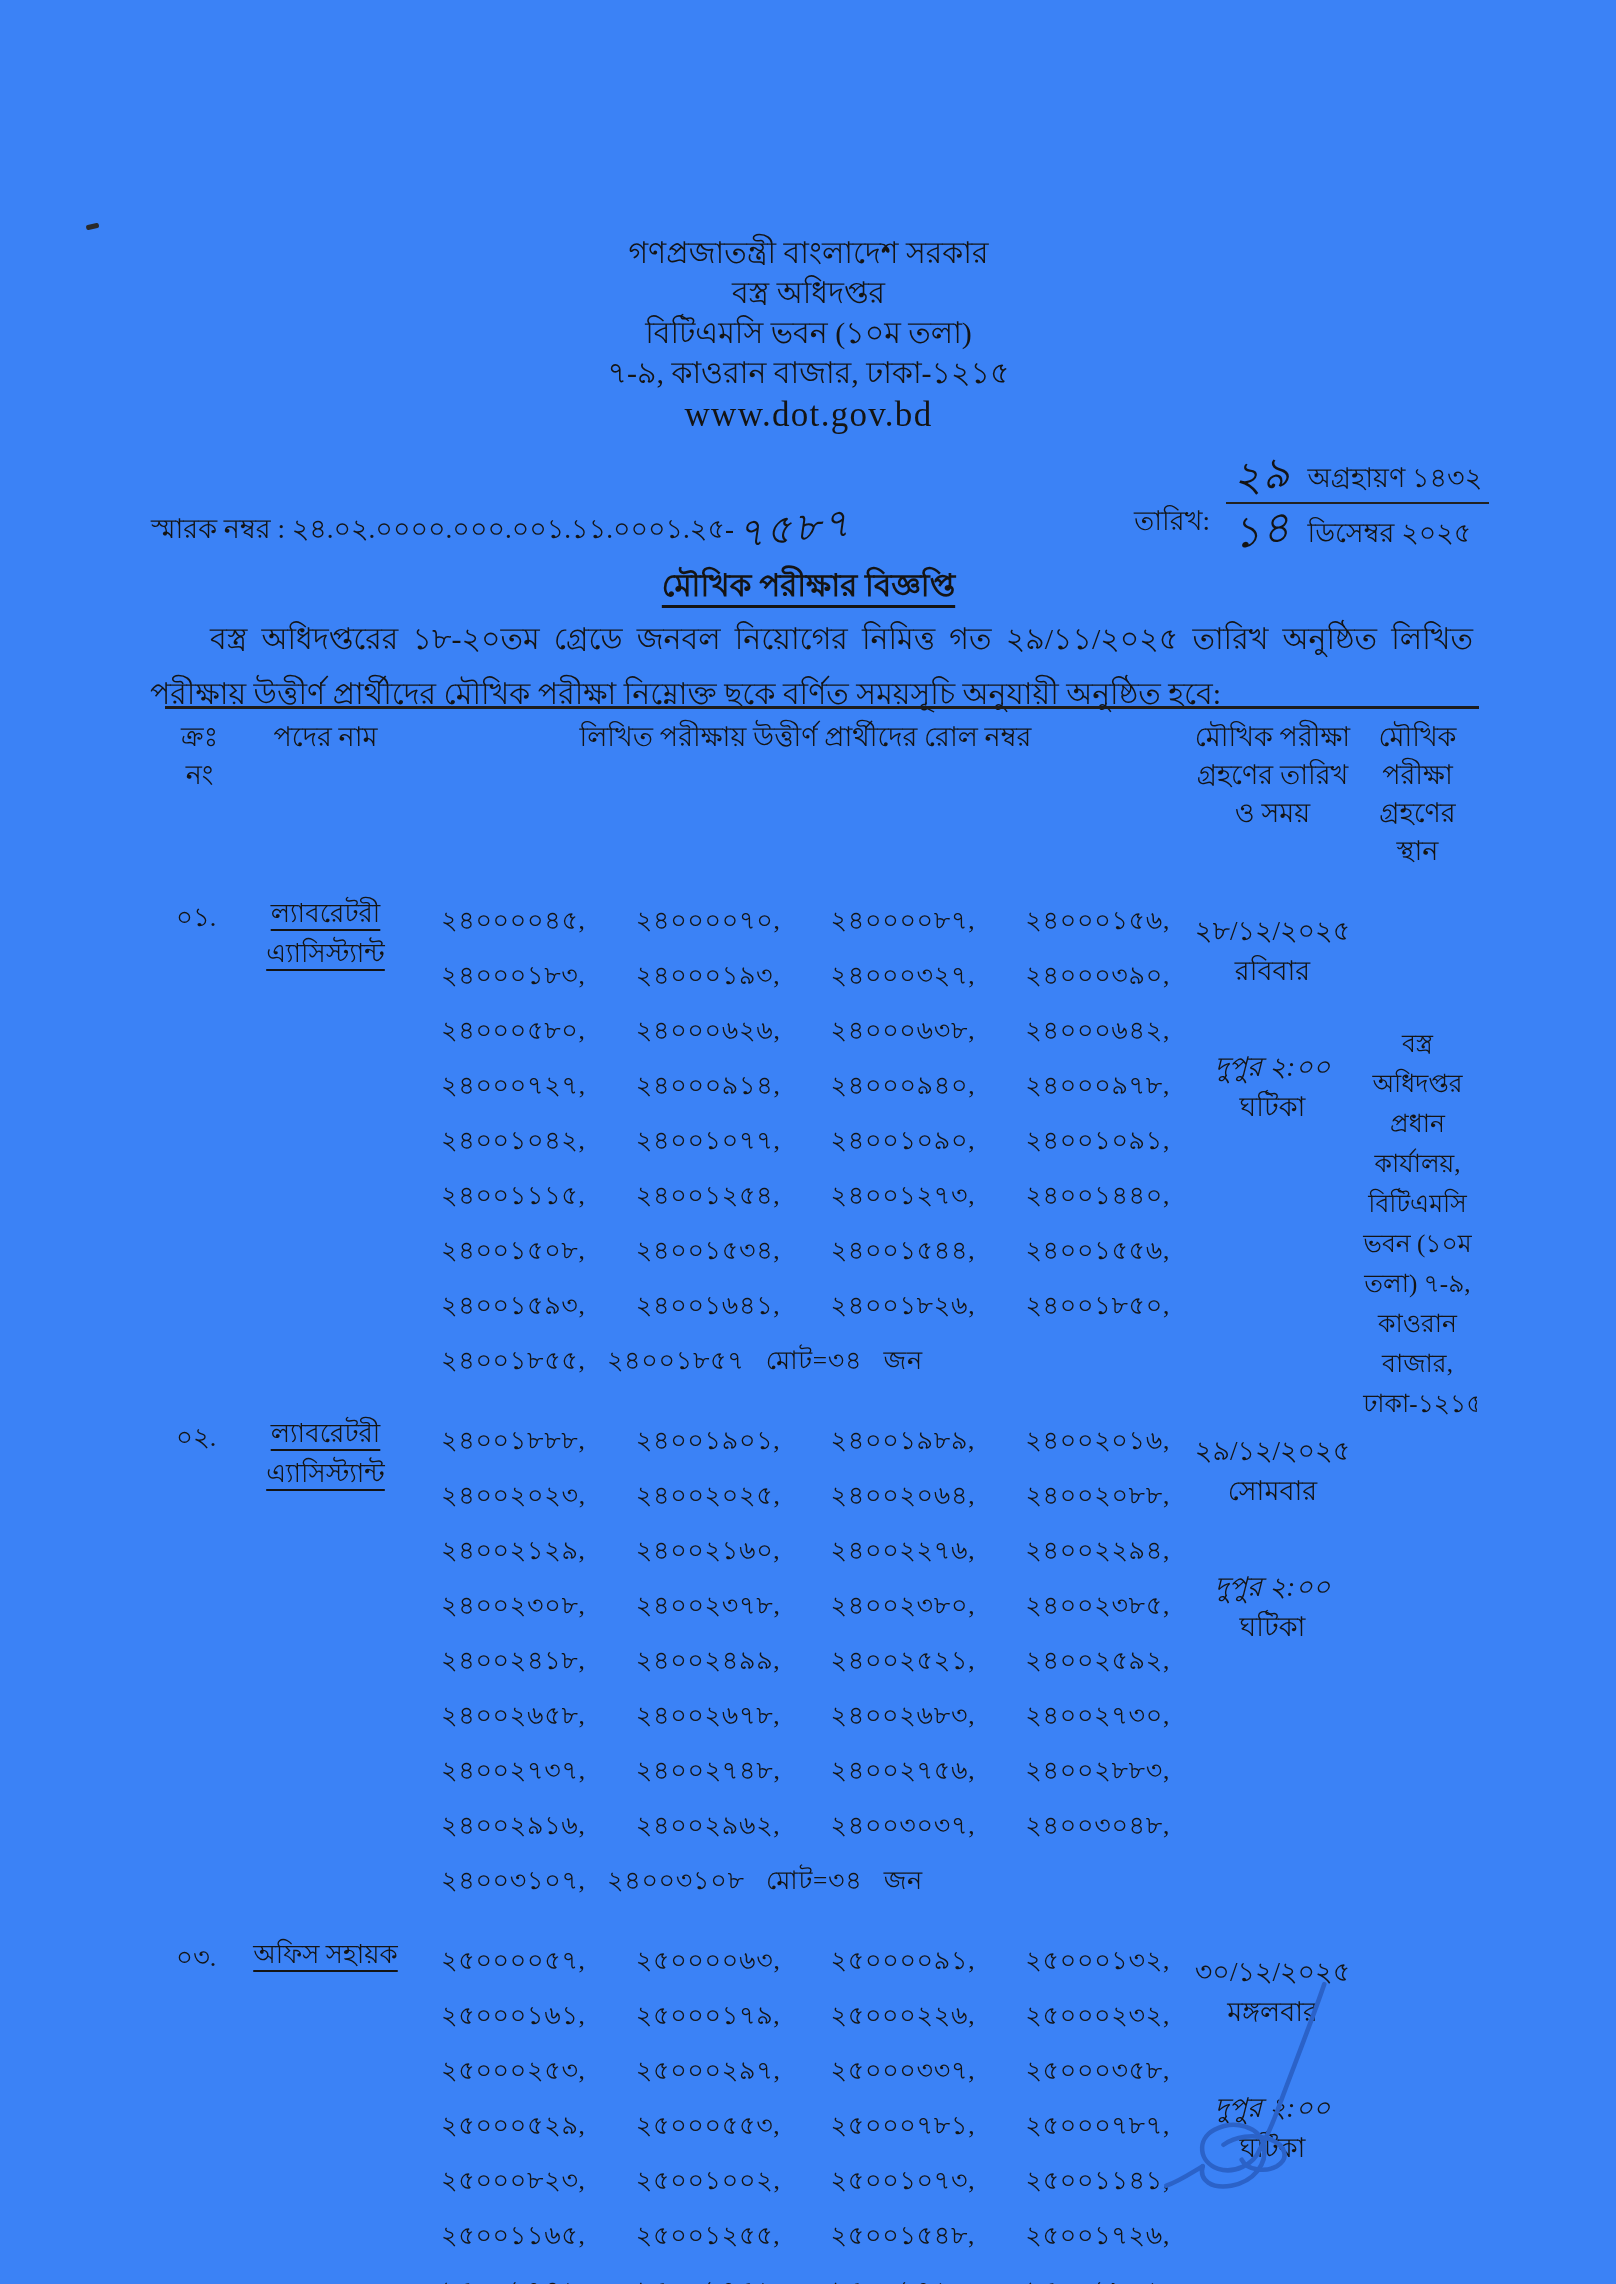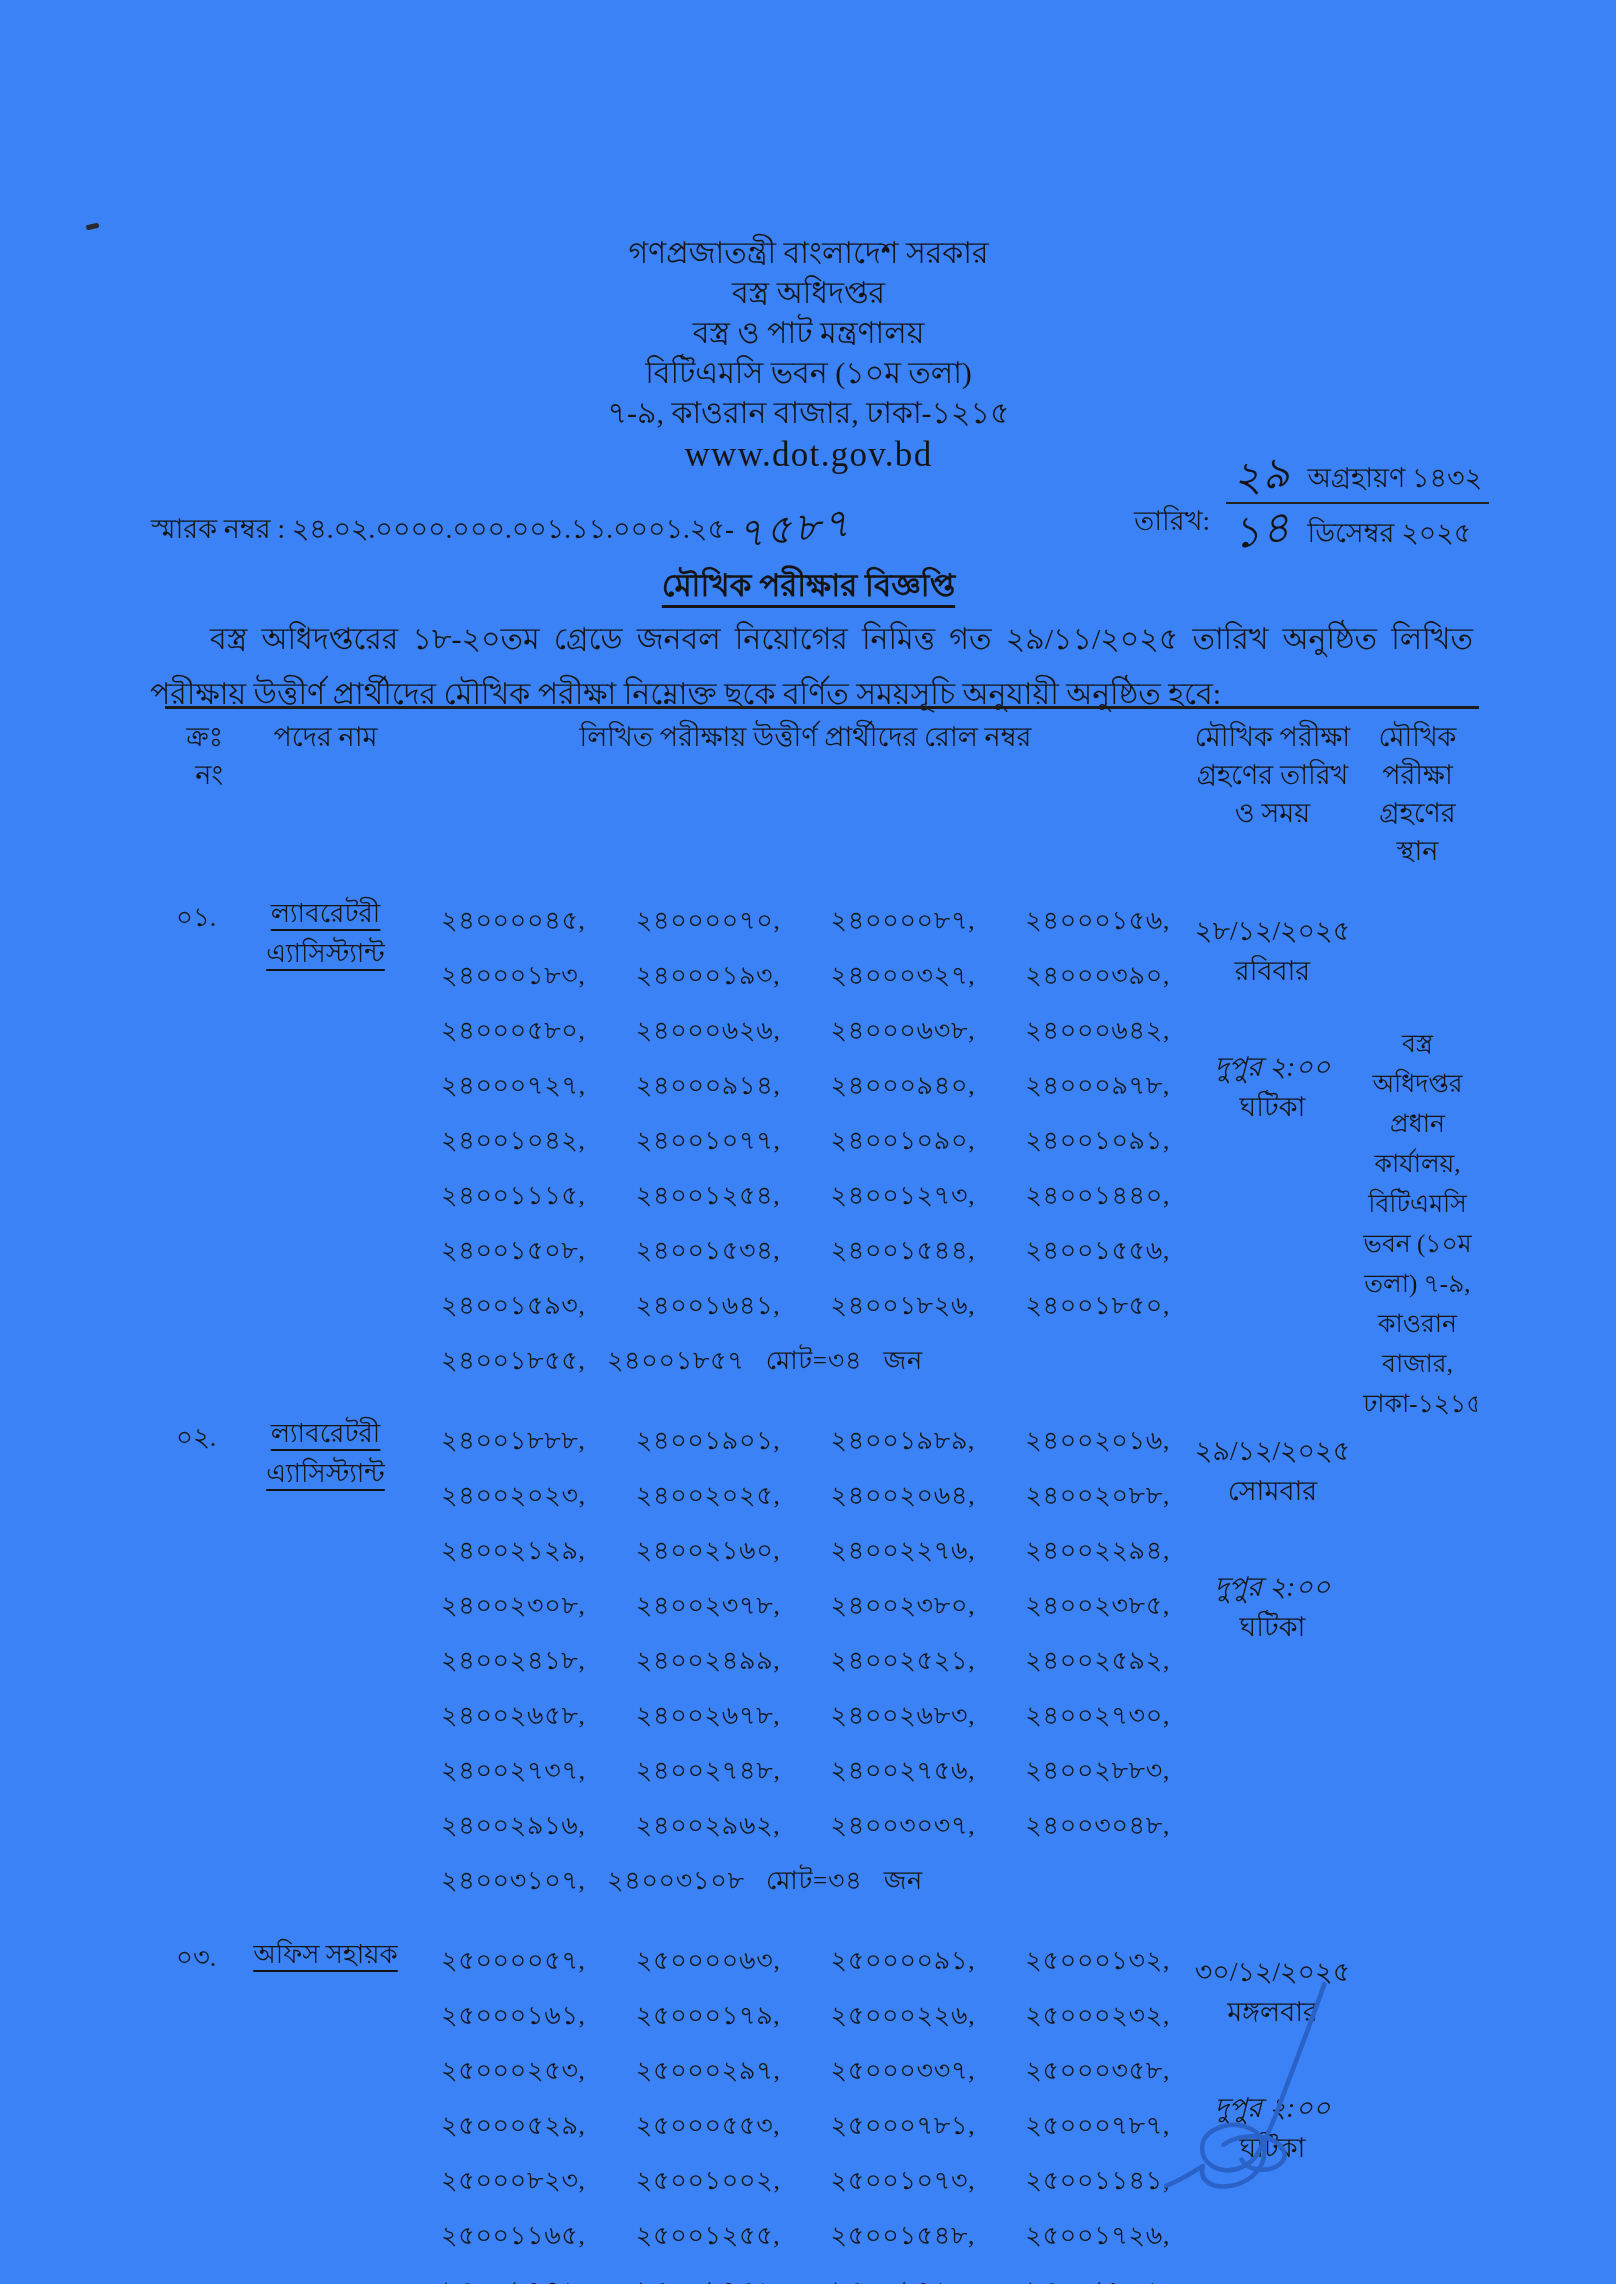--- a/index.html
+++ b/index.html
@@ -54,21 +54,21 @@
   table.exam col.c0{width:62px;}  table.exam col.c1{width:195px;}
   table.exam col.c2{width:765px;}table.exam col.c3{width:169px;}
   table.exam col.c4{width:121px;}
   table.exam th,table.exam td{
     border:2px solid #3b82f6;vertical-align:top;
     font-weight:normal;overflow:hidden;
   }
   table.exam thead th{border-top:3.9px solid #1c1c1c;}
   table.exam tbody tr:last-child td{border-bottom:3.3px solid #1c1c1c;}
   thead th{font-size:27px;font-weight:bold;line-height:38px;padding:9px 3.9px;text-align:center;height:111px;}
-  th.h-sl{text-align:right;padding-left:9px;}
+  th.h-sl{text-align:center;padding-left:9px;}
   tbody tr:nth-child(1){height:277px;}
   tbody tr:nth-child(2){height:296px;}
   tbody tr:nth-child(3){height:303px;}
   tbody tr:nth-child(4){height:325px;}
   td.sn{font-size:26px;padding:15.6px 2.6px 15.6px 9px;}
   td.sn0{vertical-align:top;}
   td.sn1{vertical-align:bottom;padding-bottom:72px;}
   td.sn2{vertical-align:bottom;padding-bottom:104px;}
   td.post{font-size:26px;text-align:center;line-height:40px;padding:13px 5.2px;}
   td.post0,td.post1{vertical-align:top;margin-left:28px;}
@@ -92,21 +92,20 @@
 </head>
 <body>
 
 <div class="page">
 
   <div class="corner-mark"></div>
 
   <div class="letterhead">
     <div class="hl">গণপ্রজাতন্ত্রী বাংলাদেশ সরকার</div>
     <div class="hl">বস্ত্র অধিদপ্তর</div>
-    <div class="hl">বস্ত্র ও পাট মন্ত্রণালয়</div>
     <div class="hl">বিটিএমসি ভবন (১০ম তলা)</div>
     <div class="hl">৭-৯, কাওরান বাজার, ঢাকা-১২১৫</div>
     <div class="website">www.dot.gov.bd</div>
   </div>
 
   <div class="memo-line"><span>স্মারক নম্বর : ২৪.০২.০০০০.০০০.০০১.১১.০০০১.২৫-</span><span class="hand">৭৫৮৭</span></div>
 
   <div class="date-block">
     <div class="dlabel">তারিখ:</div>
     <div class="frac">

